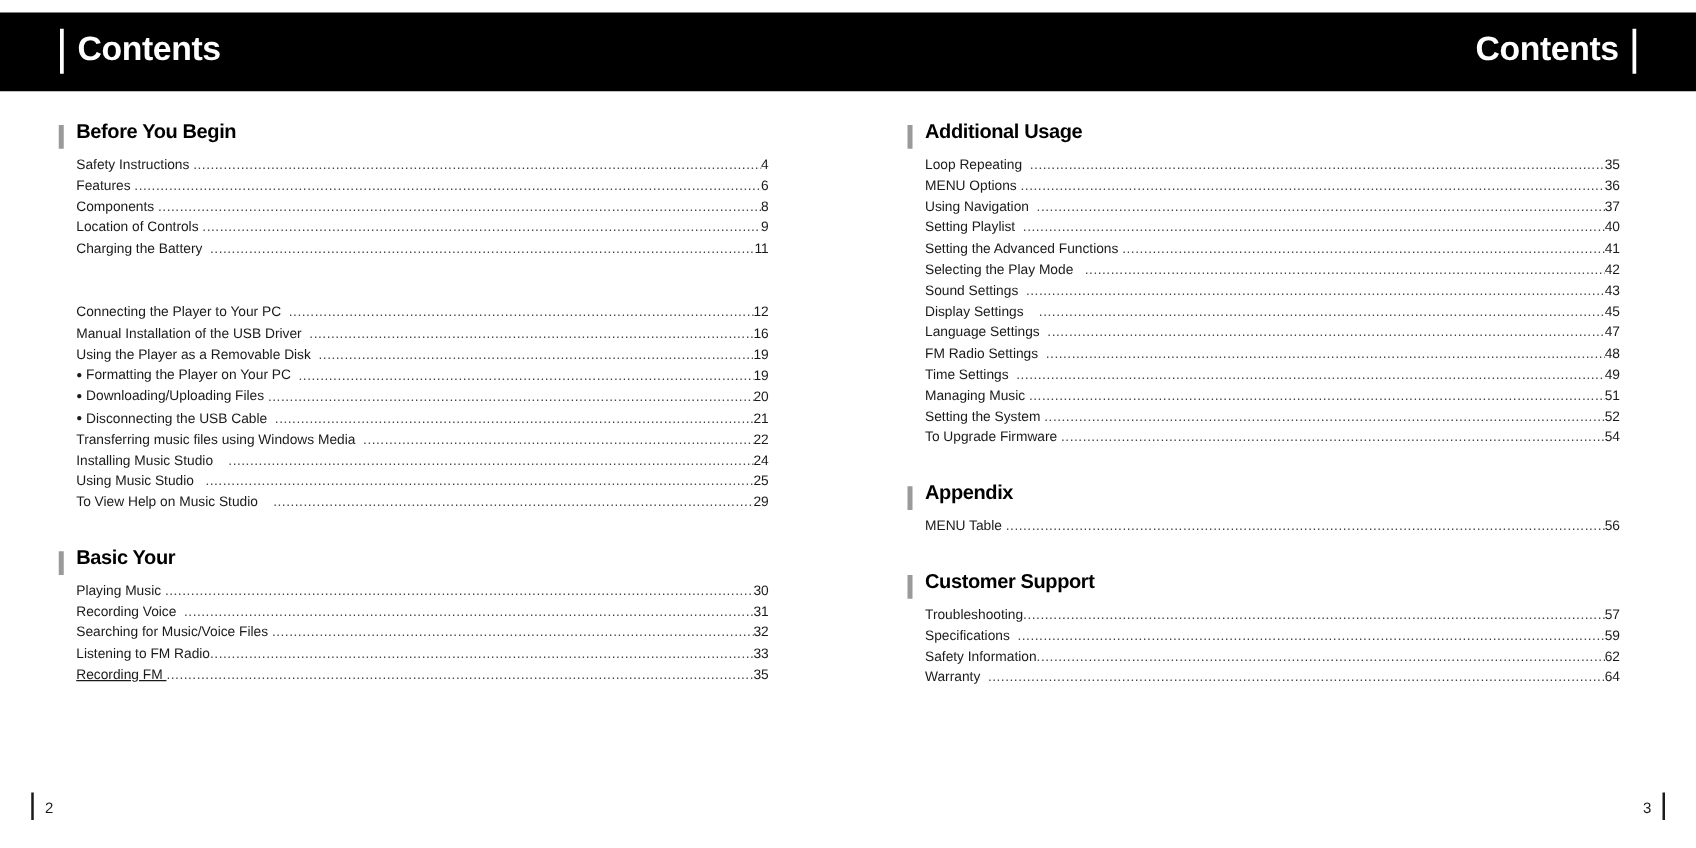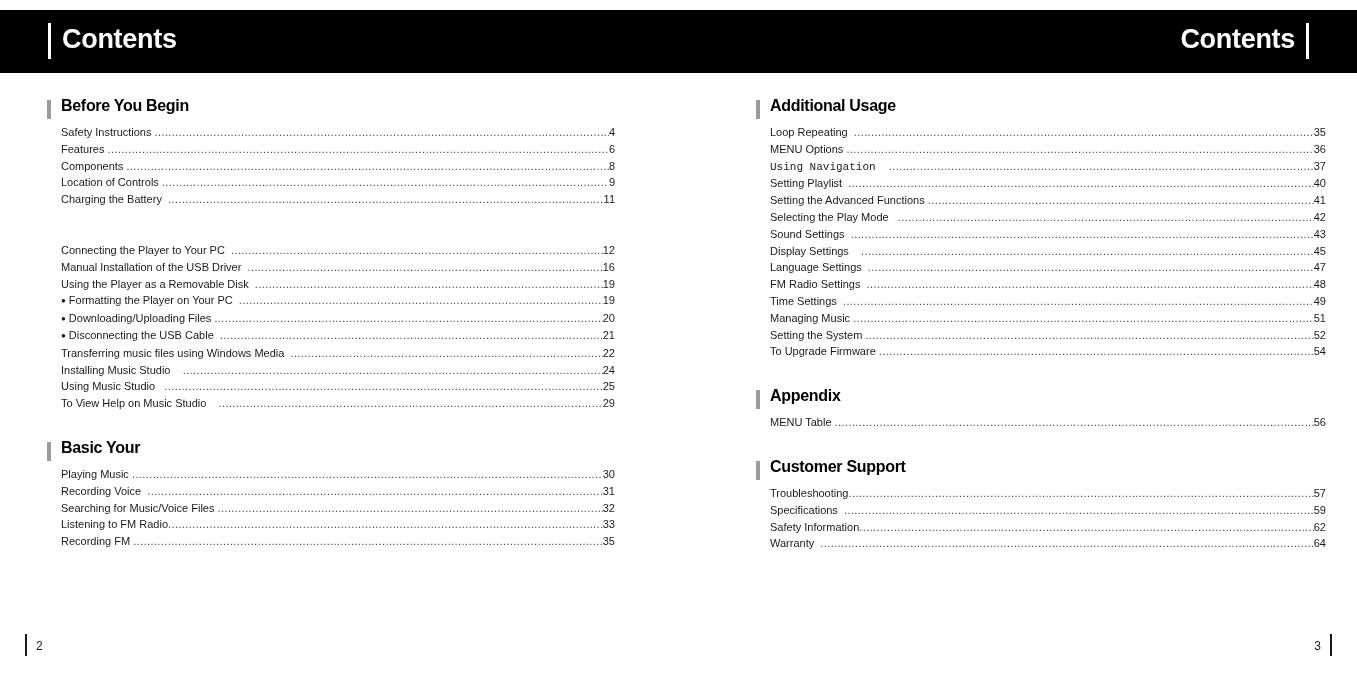--- a/index.html
+++ b/index.html
@@ -60,21 +60,21 @@
     height: 36px;
     background: #ffffff;
   }
 
   
   .col {
     position: absolute;
     top: 96px;
   }
   .col-left  { left: 45px;  width: 570px; }
-  .col-right { left: 754px; width: 572px; }
+  .col-right { left: 724px; width: 572px; }
 
   
   .section {
     position: relative;
   }
   .section-head {
     position: relative;
     padding-left: 16px;
     font-size: 16px;
     font-weight: bold;
@@ -287,21 +287,21 @@
           <span class="entry-title"><span style="white-space: pre;">Searching for Music/Voice Files </span></span>
           <span class="entry-leader">....................................................................................................................................................................................................................................................................</span>
           <span class="entry-page">32</span>
         </li>
         <li class="entry">
           <span class="entry-title"><span style="white-space: pre;">Listening to FM Radio</span></span>
           <span class="entry-leader">....................................................................................................................................................................................................................................................................</span>
           <span class="entry-page">33</span>
         </li>
         <li class="entry">
-          <span class="entry-title"><span style="white-space: pre;">Recording FM </span></span>
+          <span class="entry-title"><span style="white-space: pre; text-decoration: underline;">Recording FM </span></span>
           <span class="entry-leader">....................................................................................................................................................................................................................................................................</span>
           <span class="entry-page">35</span>
         </li>
       </ul>
     </div>
   </div>
 
 <div class="col col-right" id="col-right">
     <div class="section">
       <div class="section-head"><span class="section-bar"></span><span>Additional Usage</span></div>
@@ -311,21 +311,21 @@
           <span class="entry-title"><span style="white-space: pre;">Loop Repeating  </span></span>
           <span class="entry-leader">....................................................................................................................................................................................................................................................................</span>
           <span class="entry-page">35</span>
         </li>
         <li class="entry">
           <span class="entry-title"><span style="white-space: pre;">MENU Options </span></span>
           <span class="entry-leader">....................................................................................................................................................................................................................................................................</span>
           <span class="entry-page">36</span>
         </li>
         <li class="entry">
-          <span class="entry-title"><span style="white-space: pre; font-family: Liberation Mono, monospace;">Using Navigation  </span></span>
+          <span class="entry-title"><span style="white-space: pre;">Using Navigation  </span></span>
           <span class="entry-leader">....................................................................................................................................................................................................................................................................</span>
           <span class="entry-page">37</span>
         </li>
         <li class="entry">
           <span class="entry-title"><span style="white-space: pre;">Setting Playlist  </span></span>
           <span class="entry-leader">....................................................................................................................................................................................................................................................................</span>
           <span class="entry-page">40</span>
         </li>
         <li class="entry">
           <span class="entry-title"><span style="white-space: pre;">Setting the Advanced Functions </span></span>

